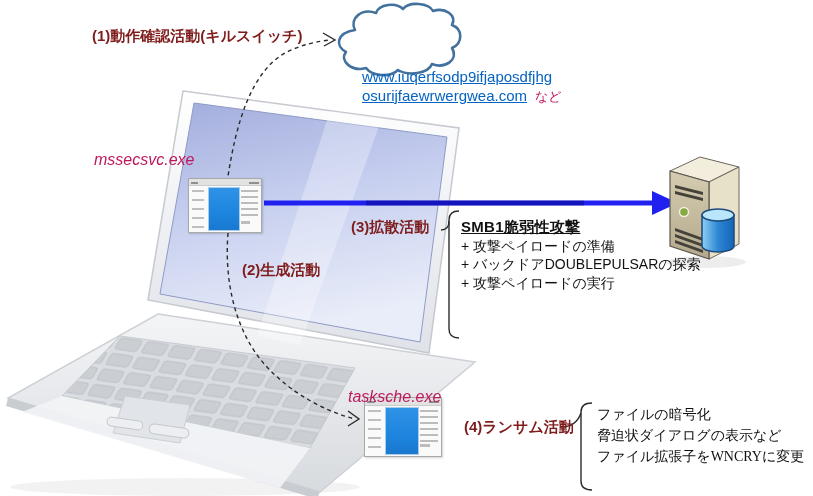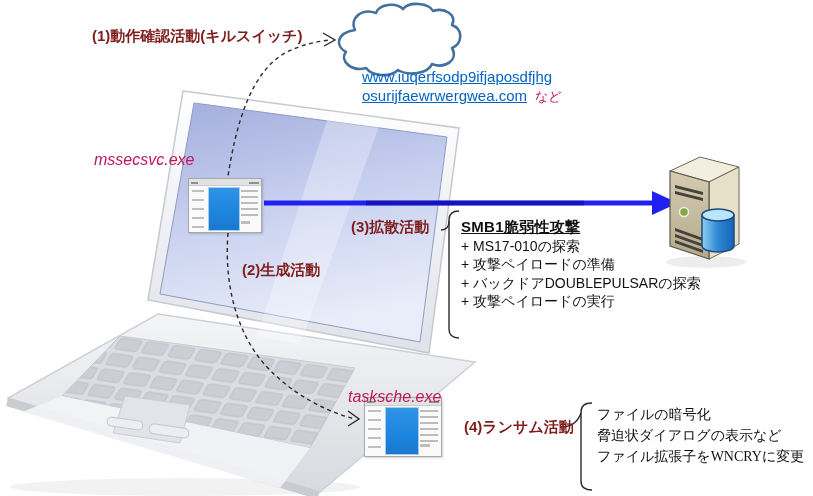--- a/index.html
+++ b/index.html
@@ -165,21 +165,20 @@
   <div class="abs exe" style="left:94px;top:151px">mssecsvc.exe</div>
   <div class="abs exe" style="left:348px;top:388px">tasksche.exe</div>
 
   <div class="abs url-block" style="left:362px;top:67px">
     <div><a>www.iuqerfsodp9ifjaposdfjhg</a></div>
     <div><a>osurijfaewrwergwea.com</a><span class="url-suffix">など</span></div>
   </div>
 
   <div class="abs smb" style="left:461px;top:218px">
     <div class="smb-title">SMB1脆弱性攻撃</div>
-    <div class="smb-item">+ MS17-010の探索</div>
     <div class="smb-item">+ 攻撃ペイロードの準備</div>
     <div class="smb-item">+ バックドアDOUBLEPULSARの探索</div>
     <div class="smb-item">+ 攻撃ペイロードの実行</div>
   </div>
 
   <div class="abs ransom" style="left:597px;top:404px">
     <div class="r-item">ファイルの暗号化</div>
     <div class="r-item">脅迫状ダイアログの表示など</div>
     <div class="r-item">ファイル拡張子をWNCRYに変更</div>
   </div>

